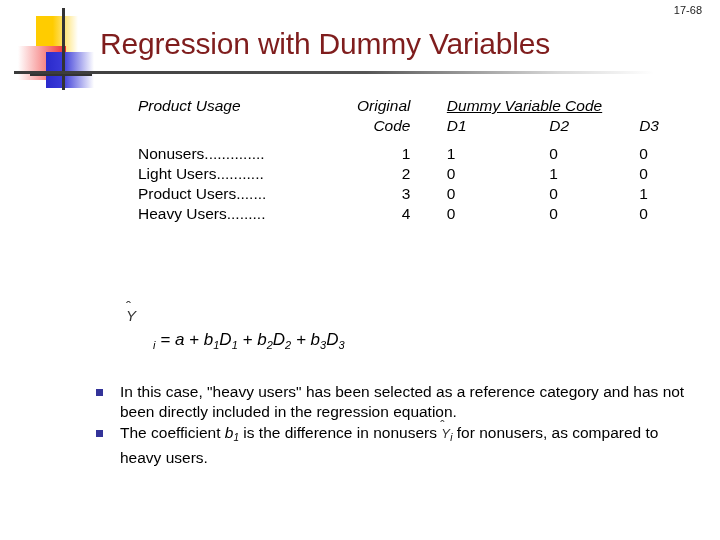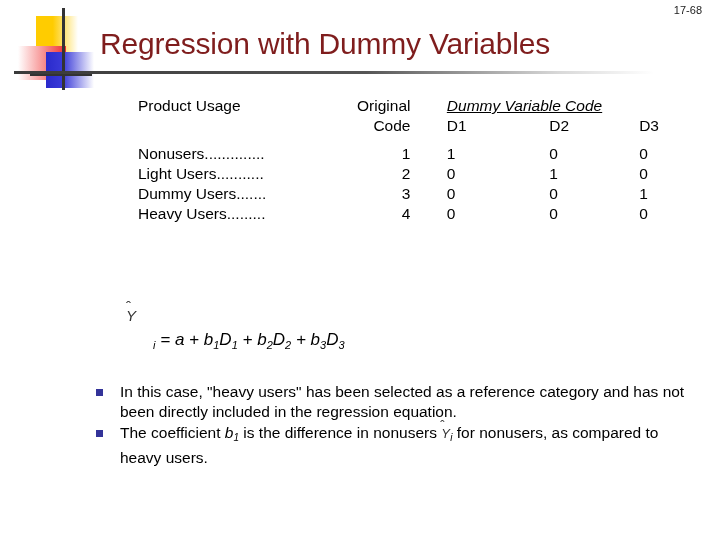--- a/index.html
+++ b/index.html
@@ -98,21 +98,21 @@
     line-height: 20px;
     white-space: pre;
   }
   .col-cat   { width: 178px; }
   .col-orig  { width: 100px; text-align: right; padding-right: 10px !important; }
   .col-gap   { width: 28px; }
   .col-d1    { width: 105px; }
   .col-d2    { width: 92px; }
   .col-d3    { width: 60px; }
 
-  .hdr-italic { }
+  .hdr-italic { font-style: italic; }
   .hdr-dvc {
     font-style: italic;
     text-decoration: underline;
     white-space: nowrap;
   }
   .rowspace td { height: 8px; line-height: 8px; font-size: 0; }
 
   
   .equation {
     position: absolute;
@@ -237,21 +237,21 @@
       </tr>
       <tr>
         <td class="col-cat">Light Users...........</td>
         <td class="col-orig">2</td>
         <td class="col-gap"></td>
         <td class="col-d1">0</td>
         <td class="col-d2">1</td>
         <td class="col-d3">0</td>
       </tr>
       <tr>
-        <td class="col-cat">Dummy Users.......</td>
+        <td class="col-cat">Product Users.......</td>
         <td class="col-orig">3</td>
         <td class="col-gap"></td>
         <td class="col-d1">0</td>
         <td class="col-d2">0</td>
         <td class="col-d3">1</td>
       </tr>
       <tr>
         <td class="col-cat">Heavy Users.........</td>
         <td class="col-orig">4</td>
         <td class="col-gap"></td>

